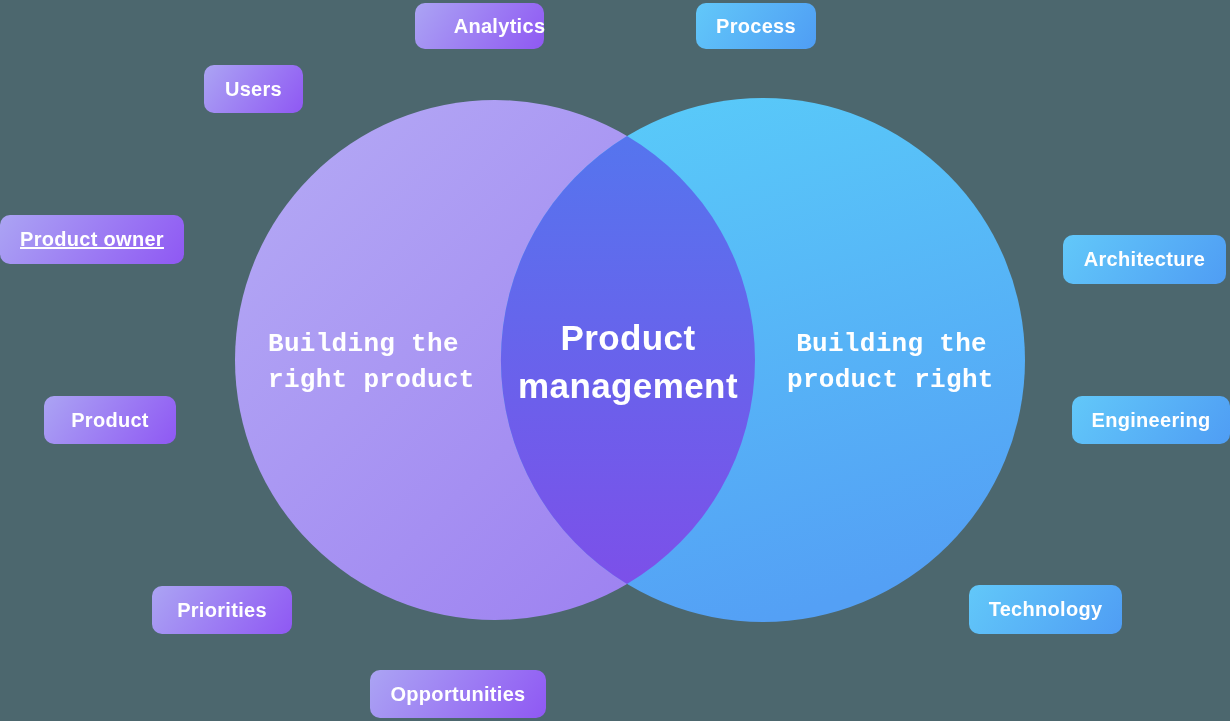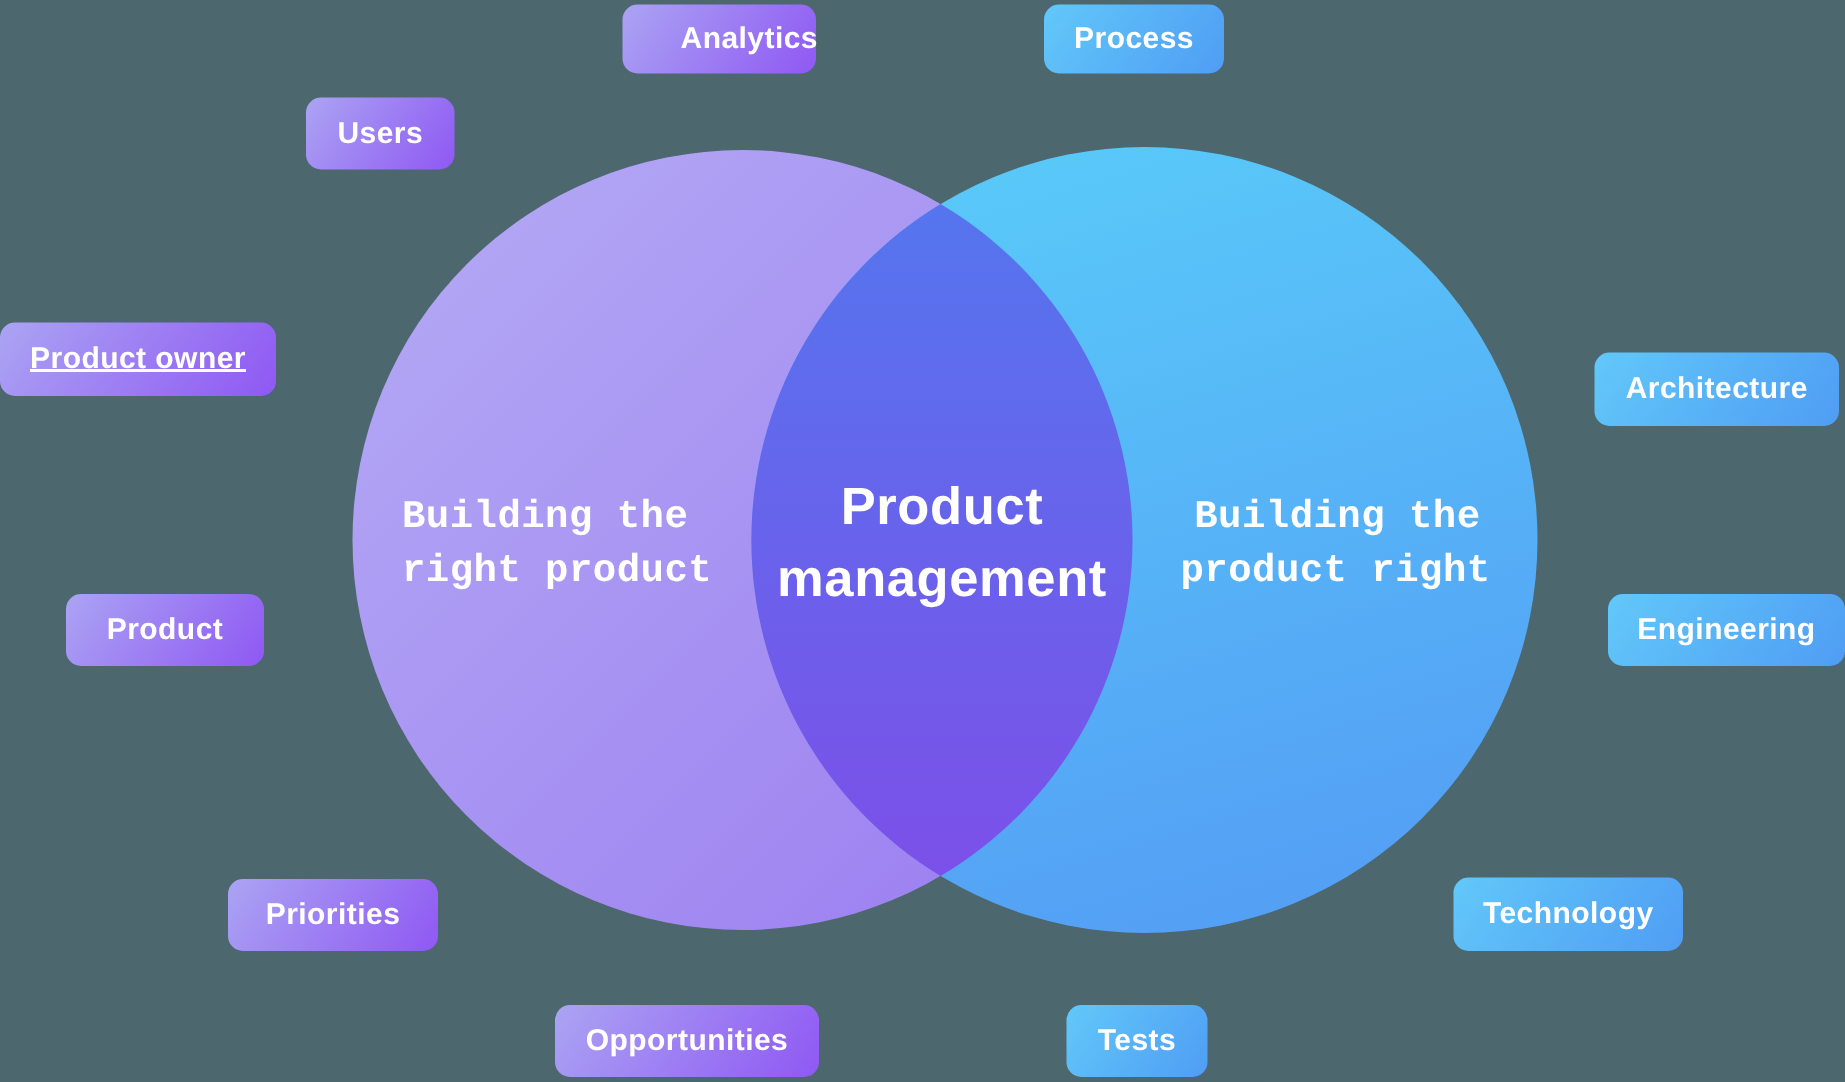--- a/index.html
+++ b/index.html
@@ -97,15 +97,14 @@
   <div class="badge purple" style="left: 204px; top: 65px; width: 99px; height: 48px;">Users</div>
   <div class="badge purple" style="left: 0px; top: 215px; width: 184px; height: 49px; text-decoration: underline;">Product owner</div>
   <div class="badge purple" style="left: 44px; top: 396px; width: 132px; height: 48px;">Product</div>
   <div class="badge purple" style="left: 152px; top: 586px; width: 140px; height: 48px;">Priorities</div>
   <div class="badge purple" style="left: 370px; top: 670px; width: 176px; height: 48px;">Opportunities</div>
 
   <div class="badge blue" style="left: 696px; top: 3px; width: 120px; height: 46px;">Process</div>
   <div class="badge blue" style="left: 1063px; top: 215px; width: 163px; height: 49px; margin-top: 20px;">Architecture</div>
   <div class="badge blue" style="left: 1072px; top: 396px; width: 158px; height: 48px;">Engineering</div>
   <div class="badge blue" style="left: 969px; top: 585px; width: 153px; height: 49px;">Technology</div>
-  <div class="badge blue" style="left: 711px; top: 670px; width: 94px; height: 48px;">Tests</div>
 
 </div>
 
 </body></html>

